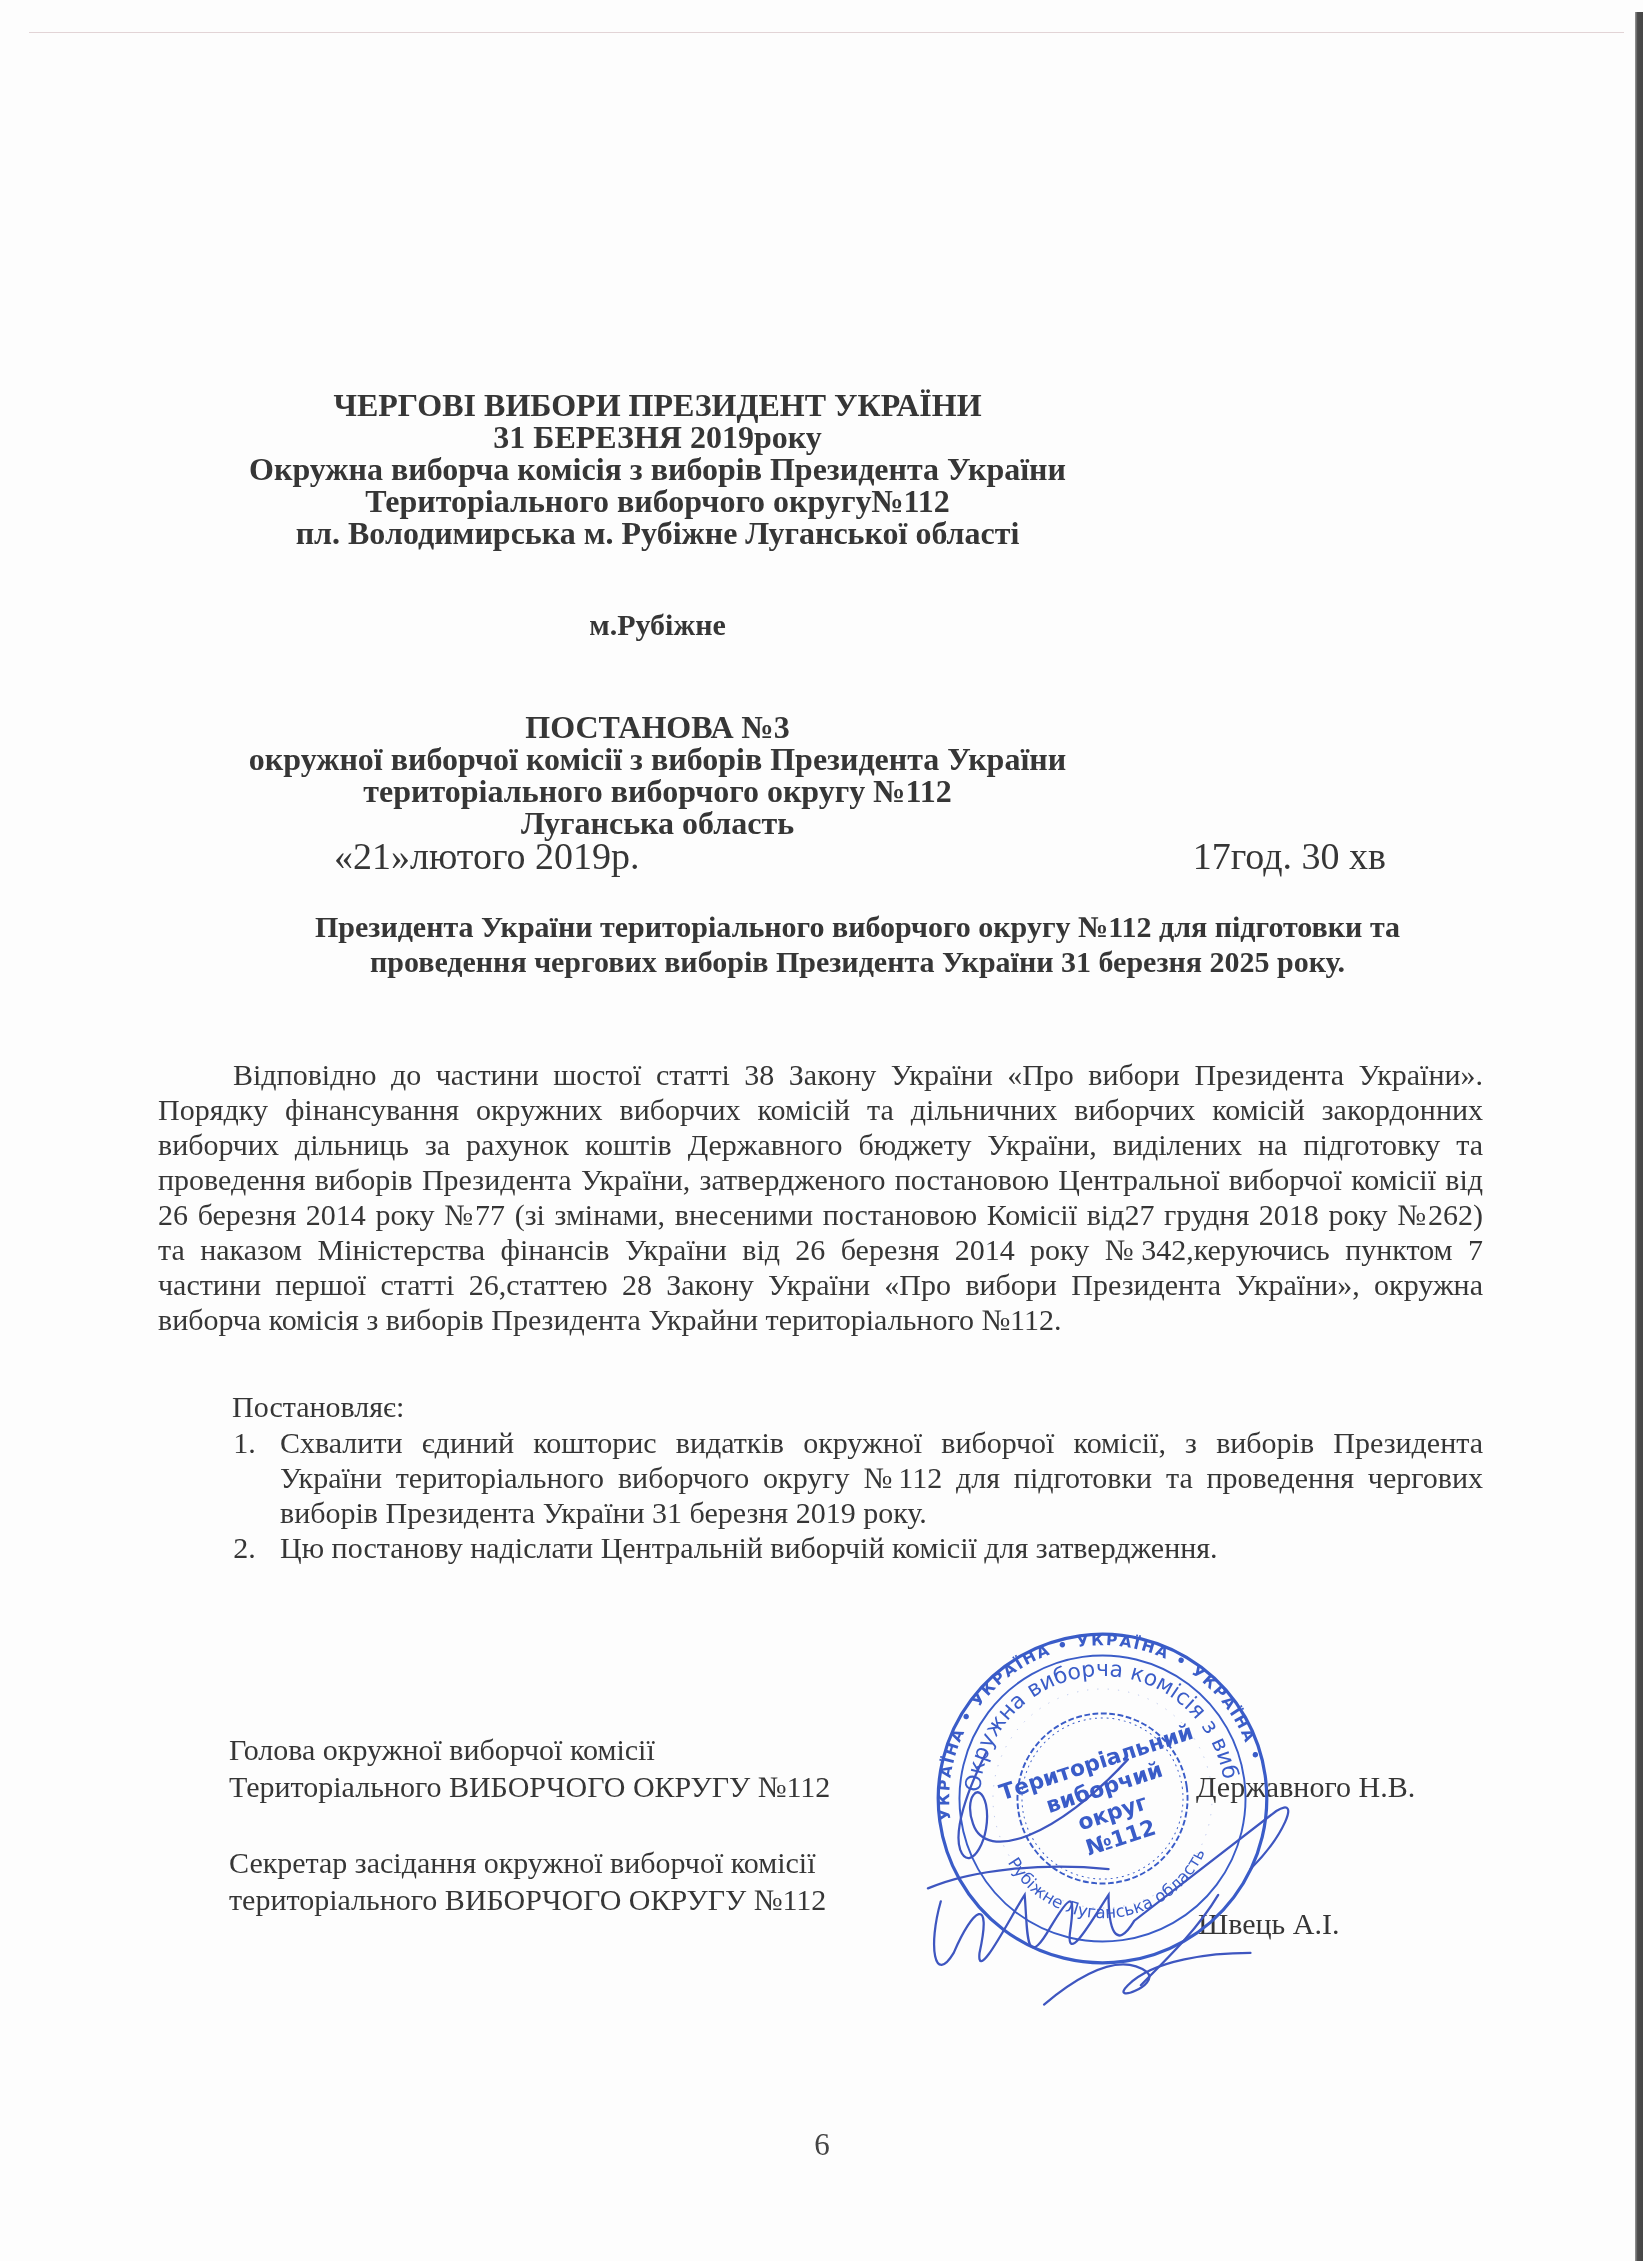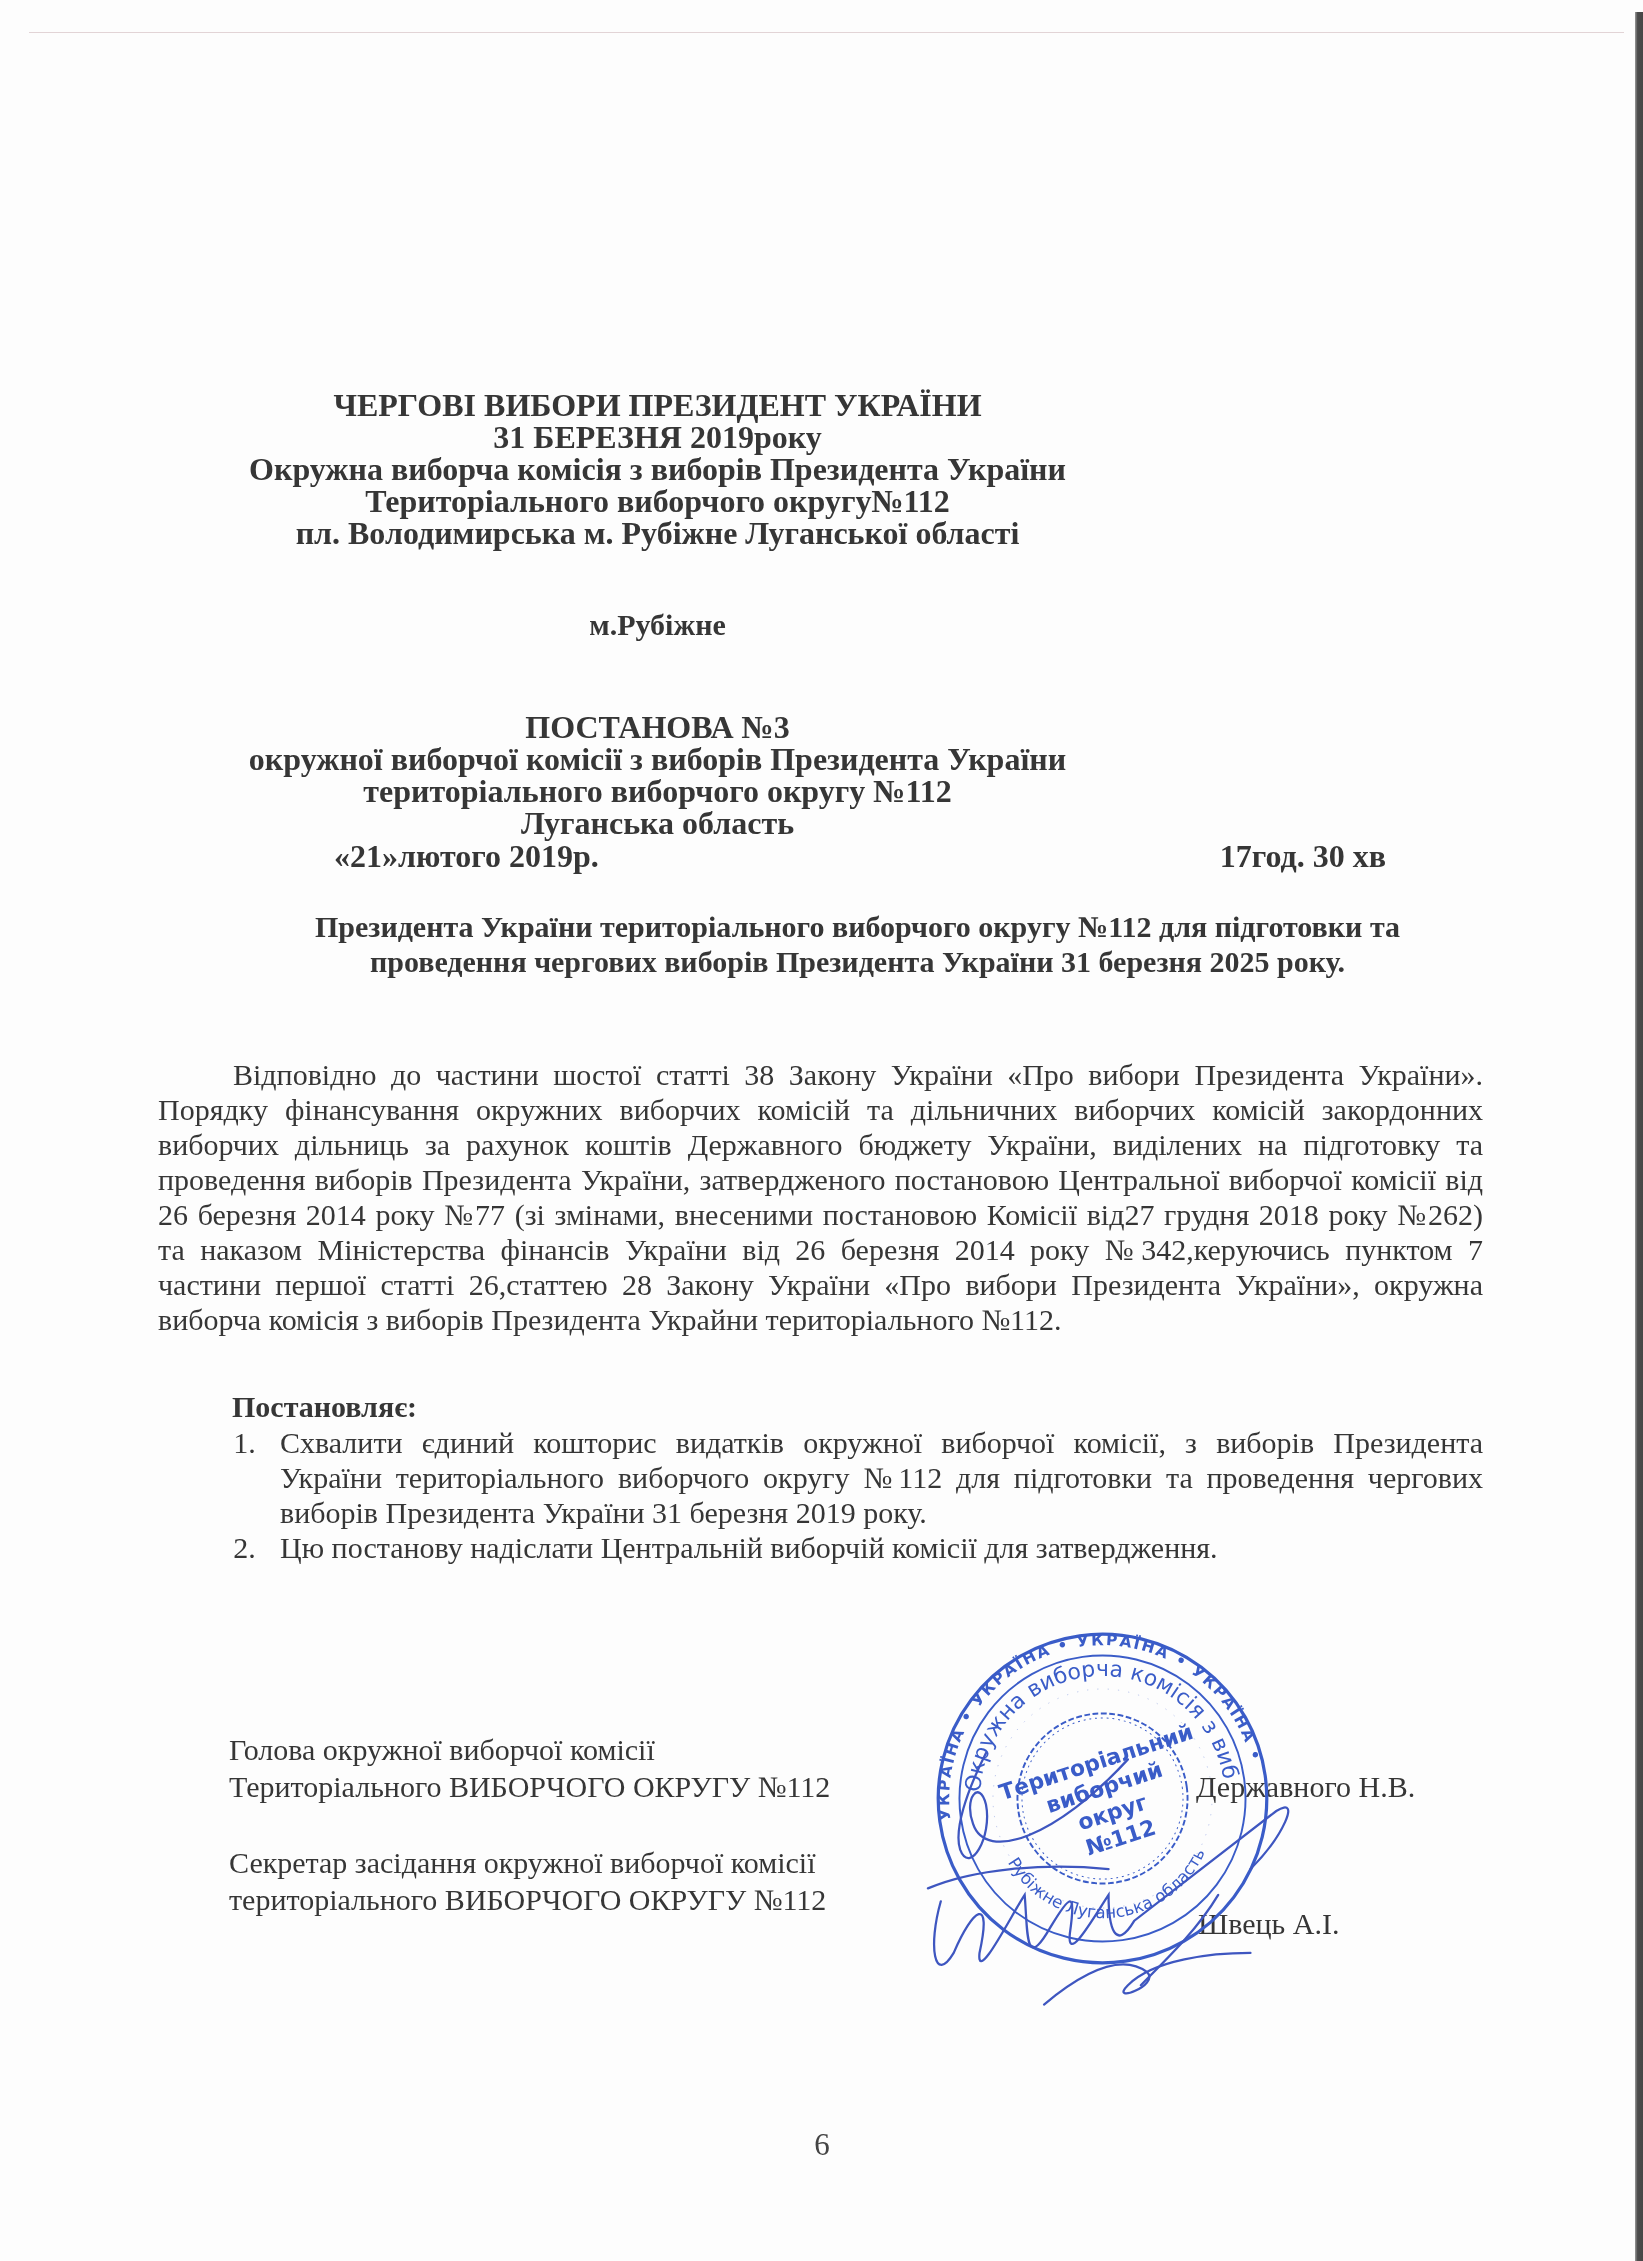--- a/index.html
+++ b/index.html
@@ -17,36 +17,36 @@
     position: absolute; left: 1635px; top: 11.6px; width: 9px; height: 2250px;
     background: linear-gradient(to right, #9a9a9a 0px, #4c4c4c 2.6px, #454545 100%);
   }
   .center-block { position: absolute; left: 0; width: 1315px; text-align: center; font-weight: bold; }
   .hdr-line { font-size: 32px; line-height: 32px; white-space: nowrap; }
   #header { top: 389px; }
   #city { top: 609px; font-size: 30px; line-height: 32px; }
   #resolution { top: 711px; }
   .date-row {
     position: absolute; top: 838px; left: 334px; width: 1052px; height: 36px;
-    font-size: 32px; line-height: 36px; font-weight: bold;
+    font-size: 38px; line-height: 36px;
   }
   .date-row .left { position: absolute; left: 0; top: 0; white-space: nowrap; }
   .date-row .right { position: absolute; right: 0; top: 0; white-space: nowrap; }
   #subject {
     position: absolute; top: 909px; left: 226px; width: 1263px;
     text-align: center; font-weight: bold; font-size: 30px; line-height: 35px;
   }
   #subject .sl { display: block; white-space: nowrap; }
   #body {
     position: absolute; top: 1057px; left: 158px; width: 1325px;
     font-size: 30px; line-height: 35px; text-align: justify;
     text-indent: 75px; margin: 0;
   }
   #decides {
-    position: absolute; top: 1389px; left: 232px; font-weight: bold;
+    position: absolute; top: 1389px; left: 232px; font-weight: normal;
     font-size: 30px; line-height: 35px;
   }
   #items {
     position: absolute; top: 1425px; left: 232px; width: 1251px;
     margin: 0; padding: 0; list-style: none; font-size: 30px; line-height: 35px;
   }
   #items li { position: relative; padding-left: 48px; text-align: justify; }
   #items li .num { position: absolute; left: 1.3px; top: 0; }
   .sig {
     position: absolute; left: 229px; width: 1192px; font-size: 30px; line-height: 37px;

